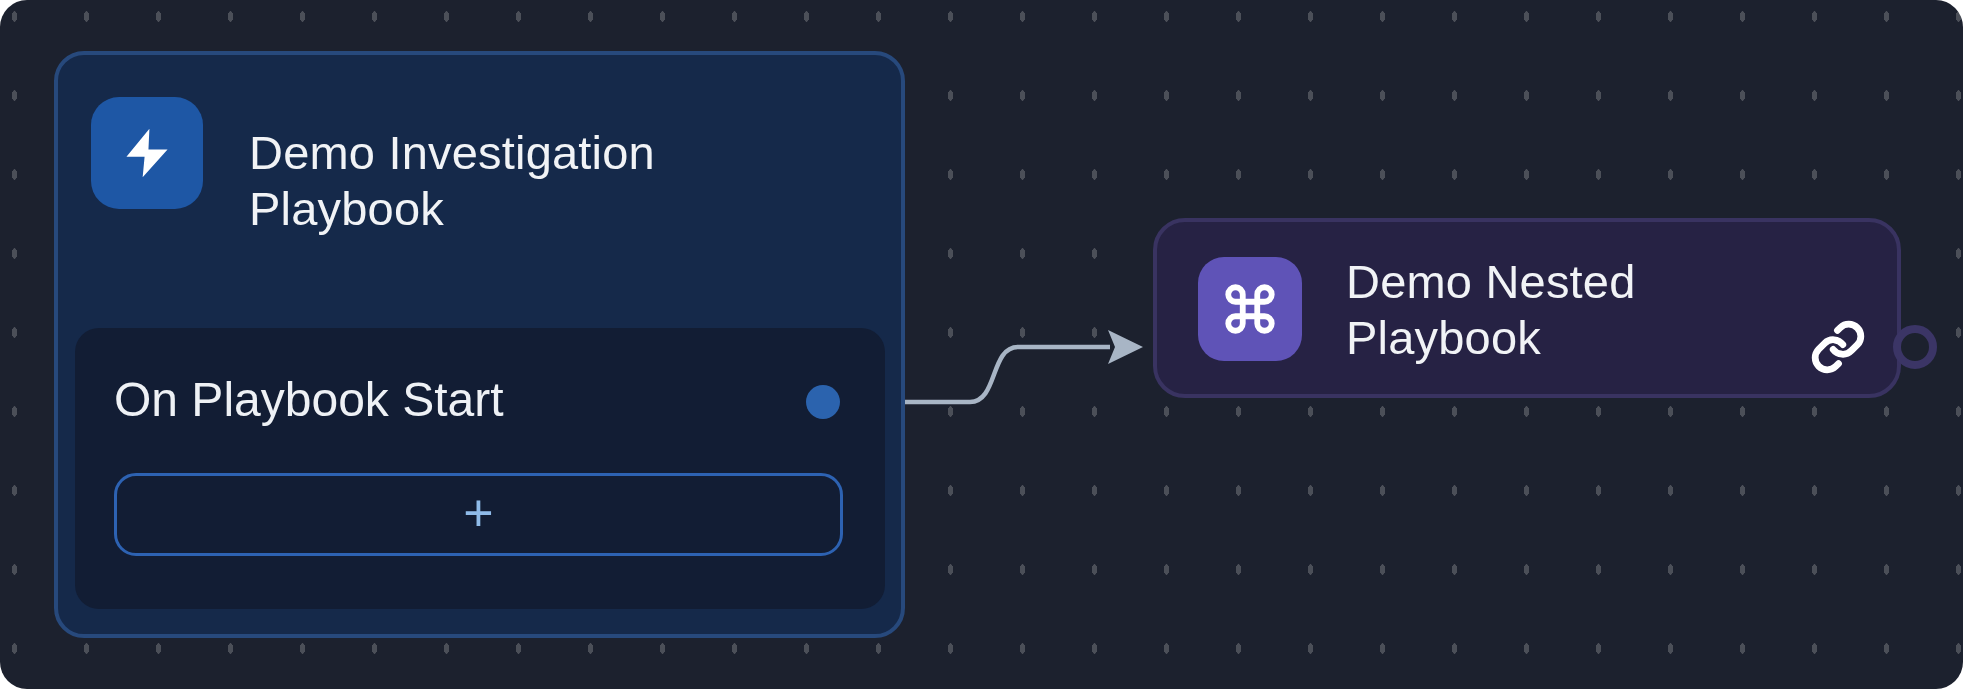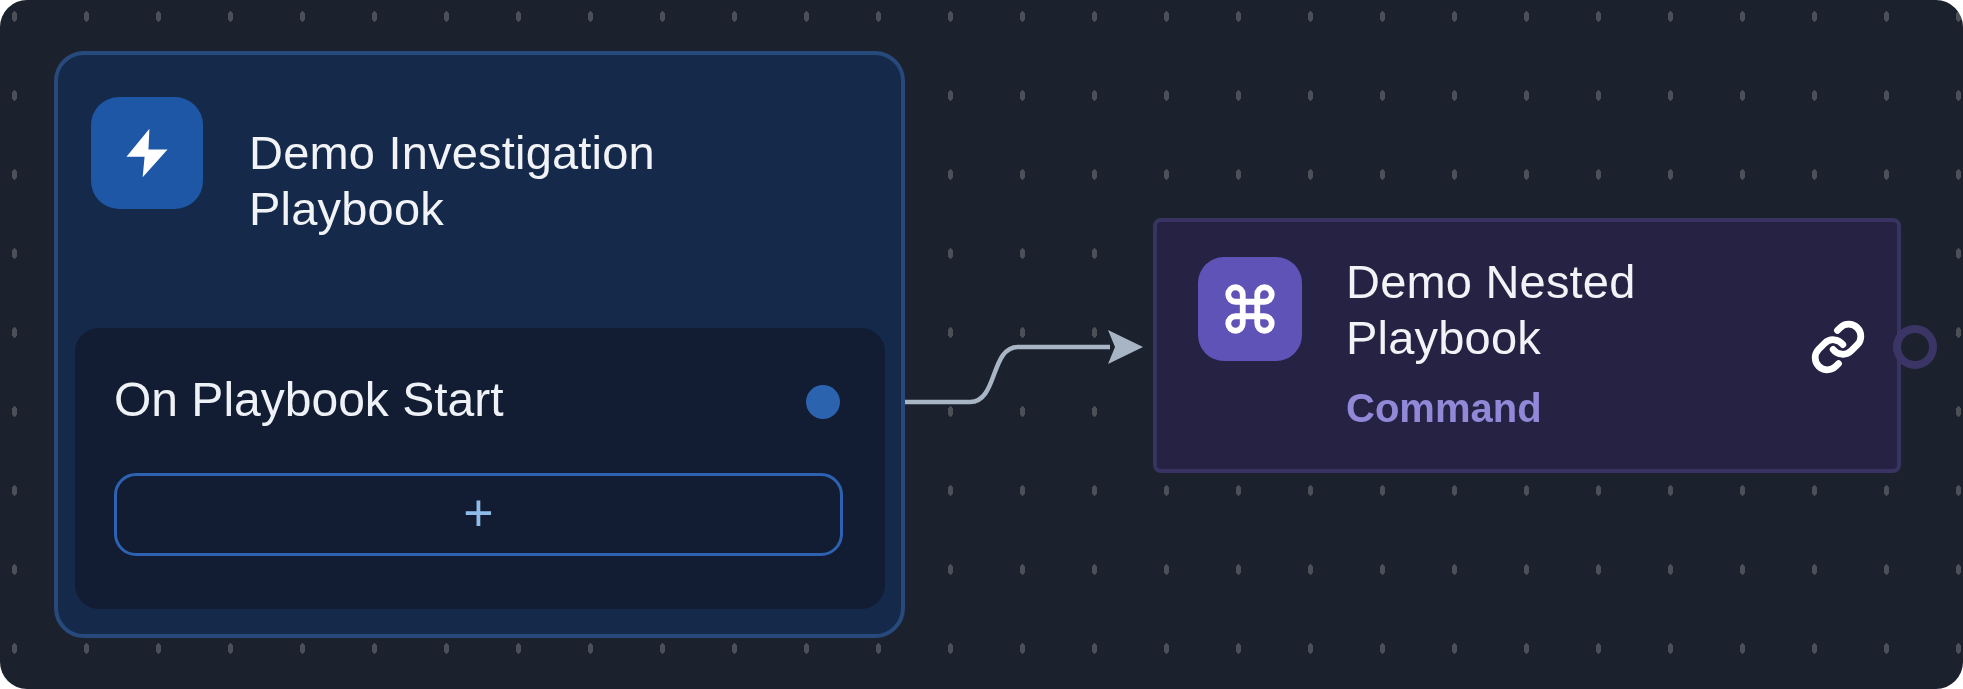--- a/index.html
+++ b/index.html
@@ -60,23 +60,23 @@
     color:var(--button-text); cursor:pointer;
   }
   .add-trigger-btn .plus{font-size:52px; font-weight:300; line-height:1; margin-top:-4px;}
   .add-trigger-btn .btn-label{font-size:46px;}
 
   
   .edge-svg{position:absolute; left:0; top:0; pointer-events:none;}
 
   
   .node-command{
-    position:absolute; left:1153px; top:218px; width:748px; height:255px;
+    position:absolute; left:1153px; top:218px; width:748px; height:180px;
     background:var(--command-fill); border:4px solid var(--command-border);
-    border-radius:8px;
+    border-radius:32px;
   }
   .command-icon{
     position:absolute; left:41px; top:35px; width:104px; height:104px;
     background:var(--command-accent); border-radius:26px;
     display:flex; align-items:center; justify-content:center;
   }
   .command-title{
     position:absolute; left:189px; top:32px; width:345px;
     font-size:47px; line-height:56px; color:var(--title-text); letter-spacing:0.2px;
   }
@@ -120,21 +120,20 @@
     </div>
   </div>
 
   <div class="node-command">
     <div class="command-icon">
       <svg width="58" height="58" viewBox="0 0 24 24" fill="none" stroke="#ffffff" stroke-width="2.4" stroke-linecap="round" stroke-linejoin="round">
         <path d="M18 3a3 3 0 0 0-3 3v12a3 3 0 0 0 3 3 3 3 0 0 0 3-3 3 3 0 0 0-3-3H6a3 3 0 0 0-3 3 3 3 0 0 0 3 3 3 3 0 0 0 3-3V6a3 3 0 0 0-3-3 3 3 0 0 0-3 3 3 3 0 0 0 3 3h12a3 3 0 0 0 3-3 3 3 0 0 0-3-3z"></path>
       </svg>
     </div>
     <div class="command-title">Demo Nested Playbook</div>
-    <div class="command-type">Command</div>
     <div class="link-icon-wrap">
       <svg width="58" height="58" viewBox="0 0 24 24" fill="none" stroke="#ffffff" stroke-width="2.8" stroke-linecap="round" stroke-linejoin="round">
         <path d="M10 13a5 5 0 0 0 7.54.54l2.5-2.5a5 5 0 0 0-7.07-7.07l-1.2 1.19"></path>
         <path d="M14 11a5 5 0 0 0-7.54-.54l-2.5 2.5a5 5 0 0 0 7.07 7.07l1.19-1.19"></path>
       </svg>
     </div>
   </div>
 
   <div class="ring-port"></div>
 

